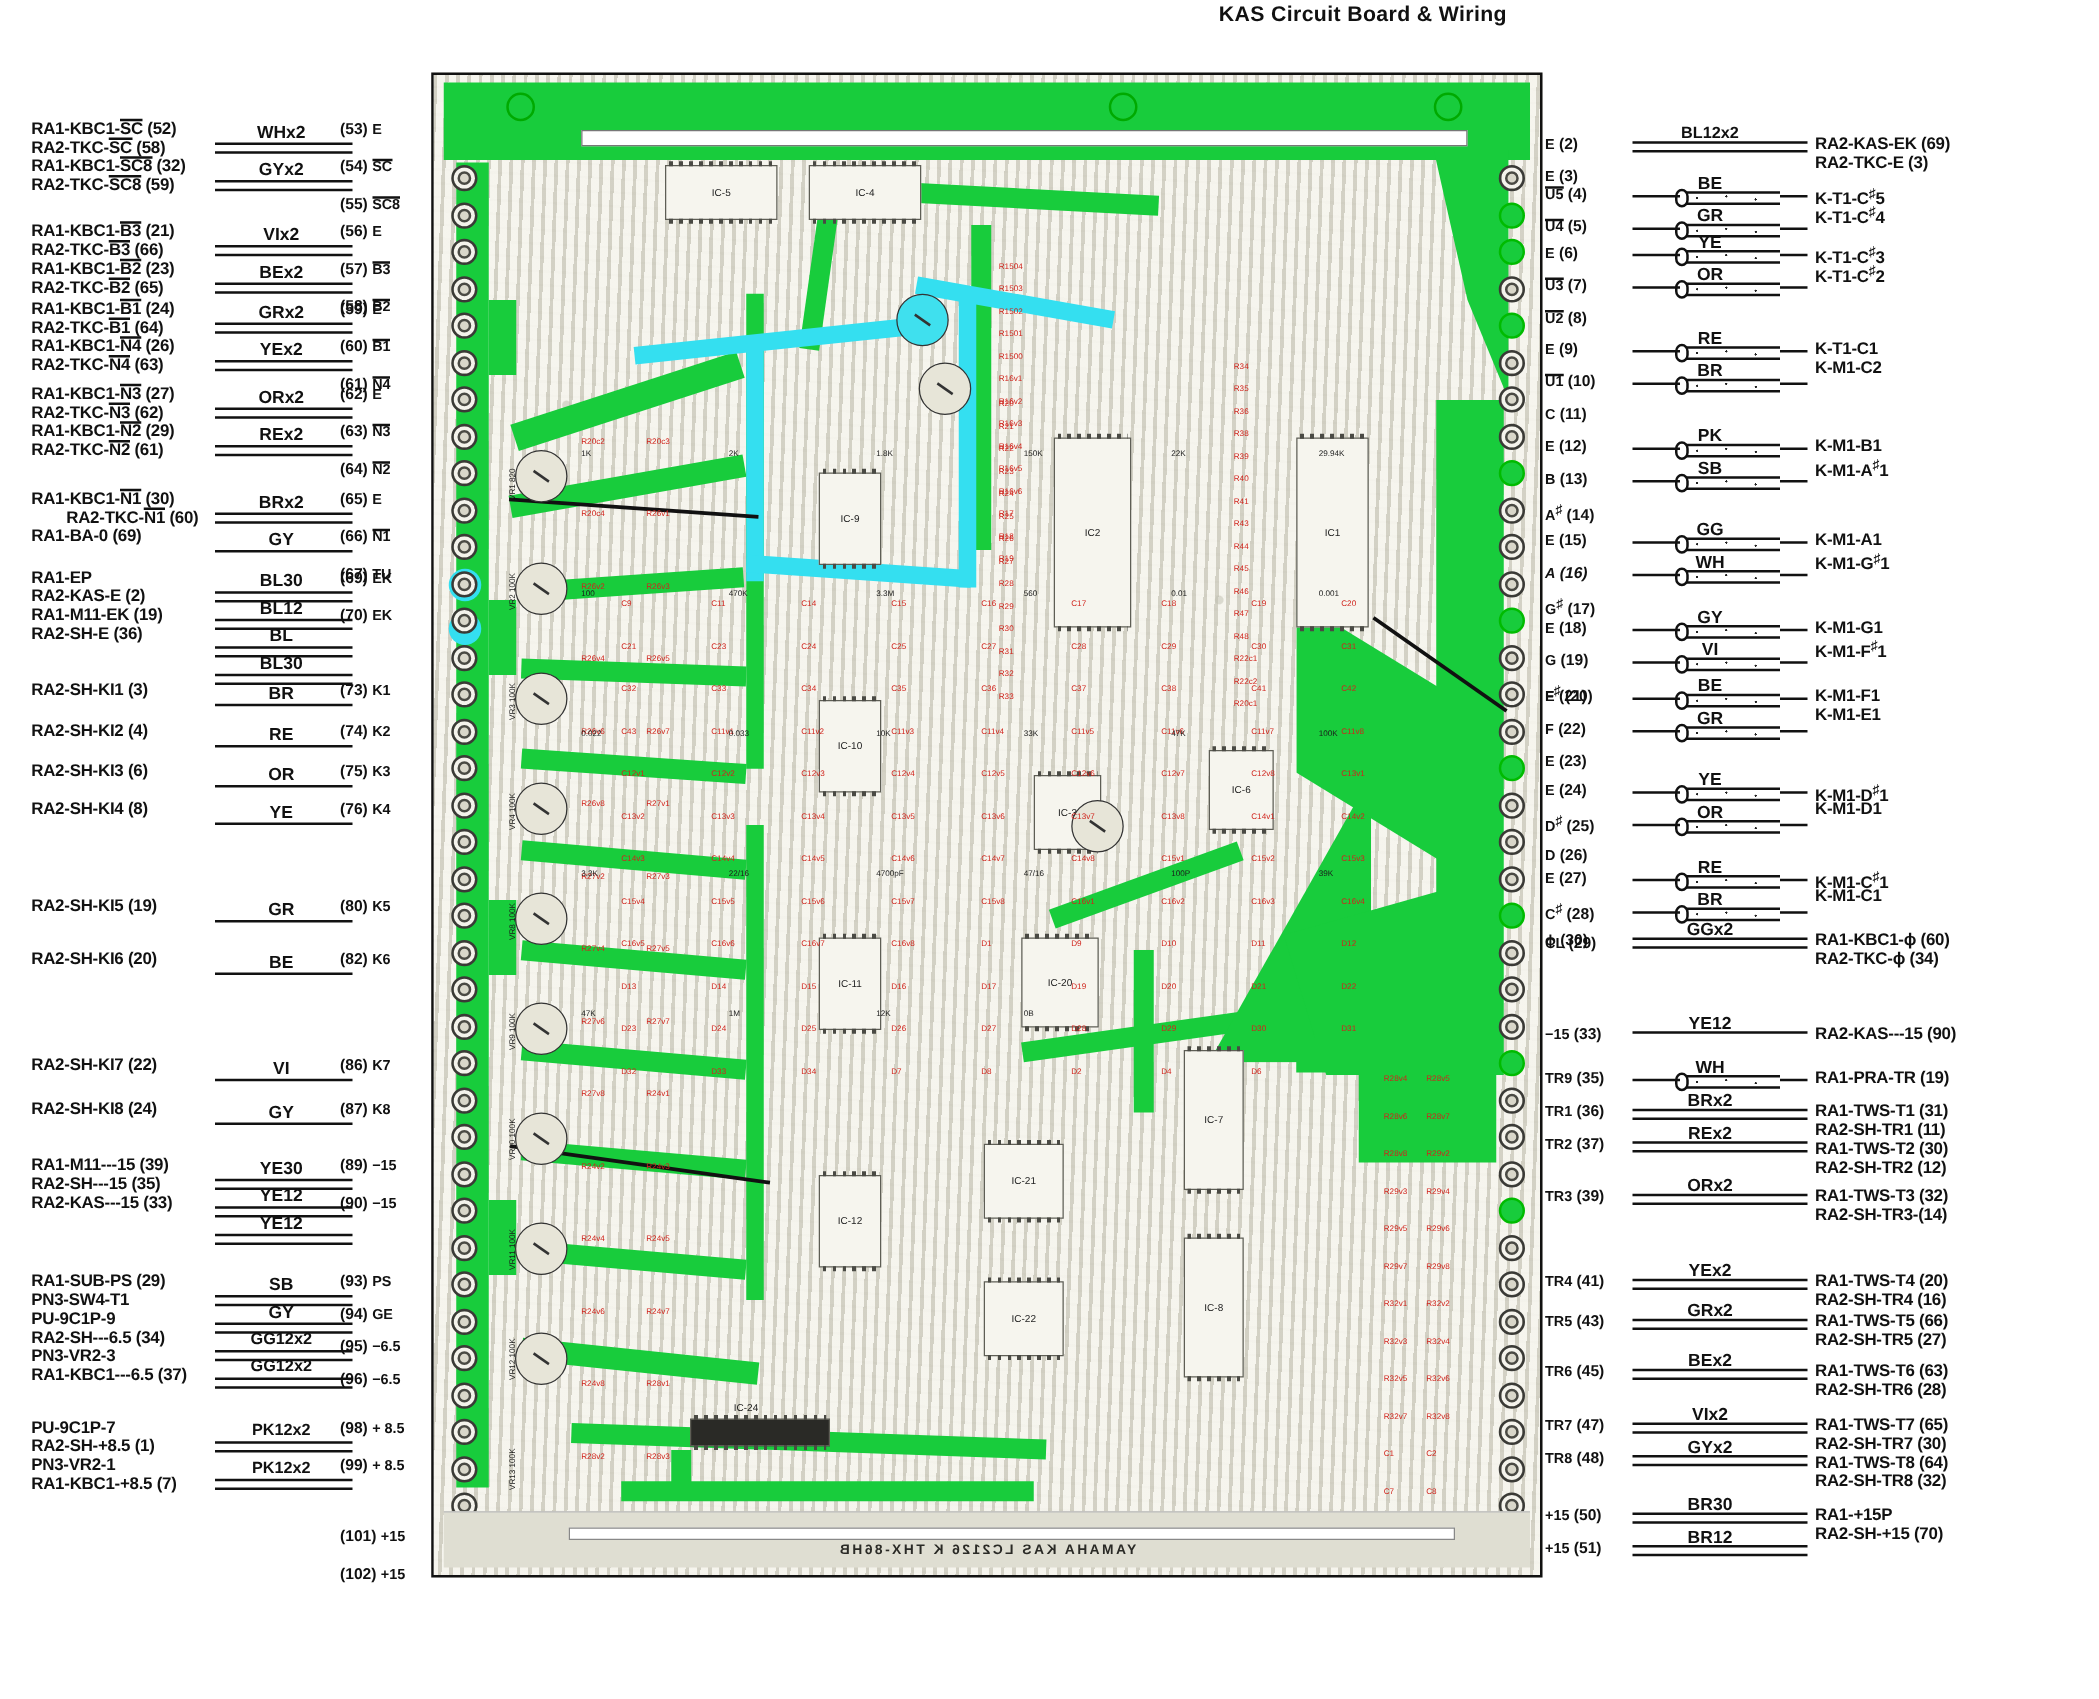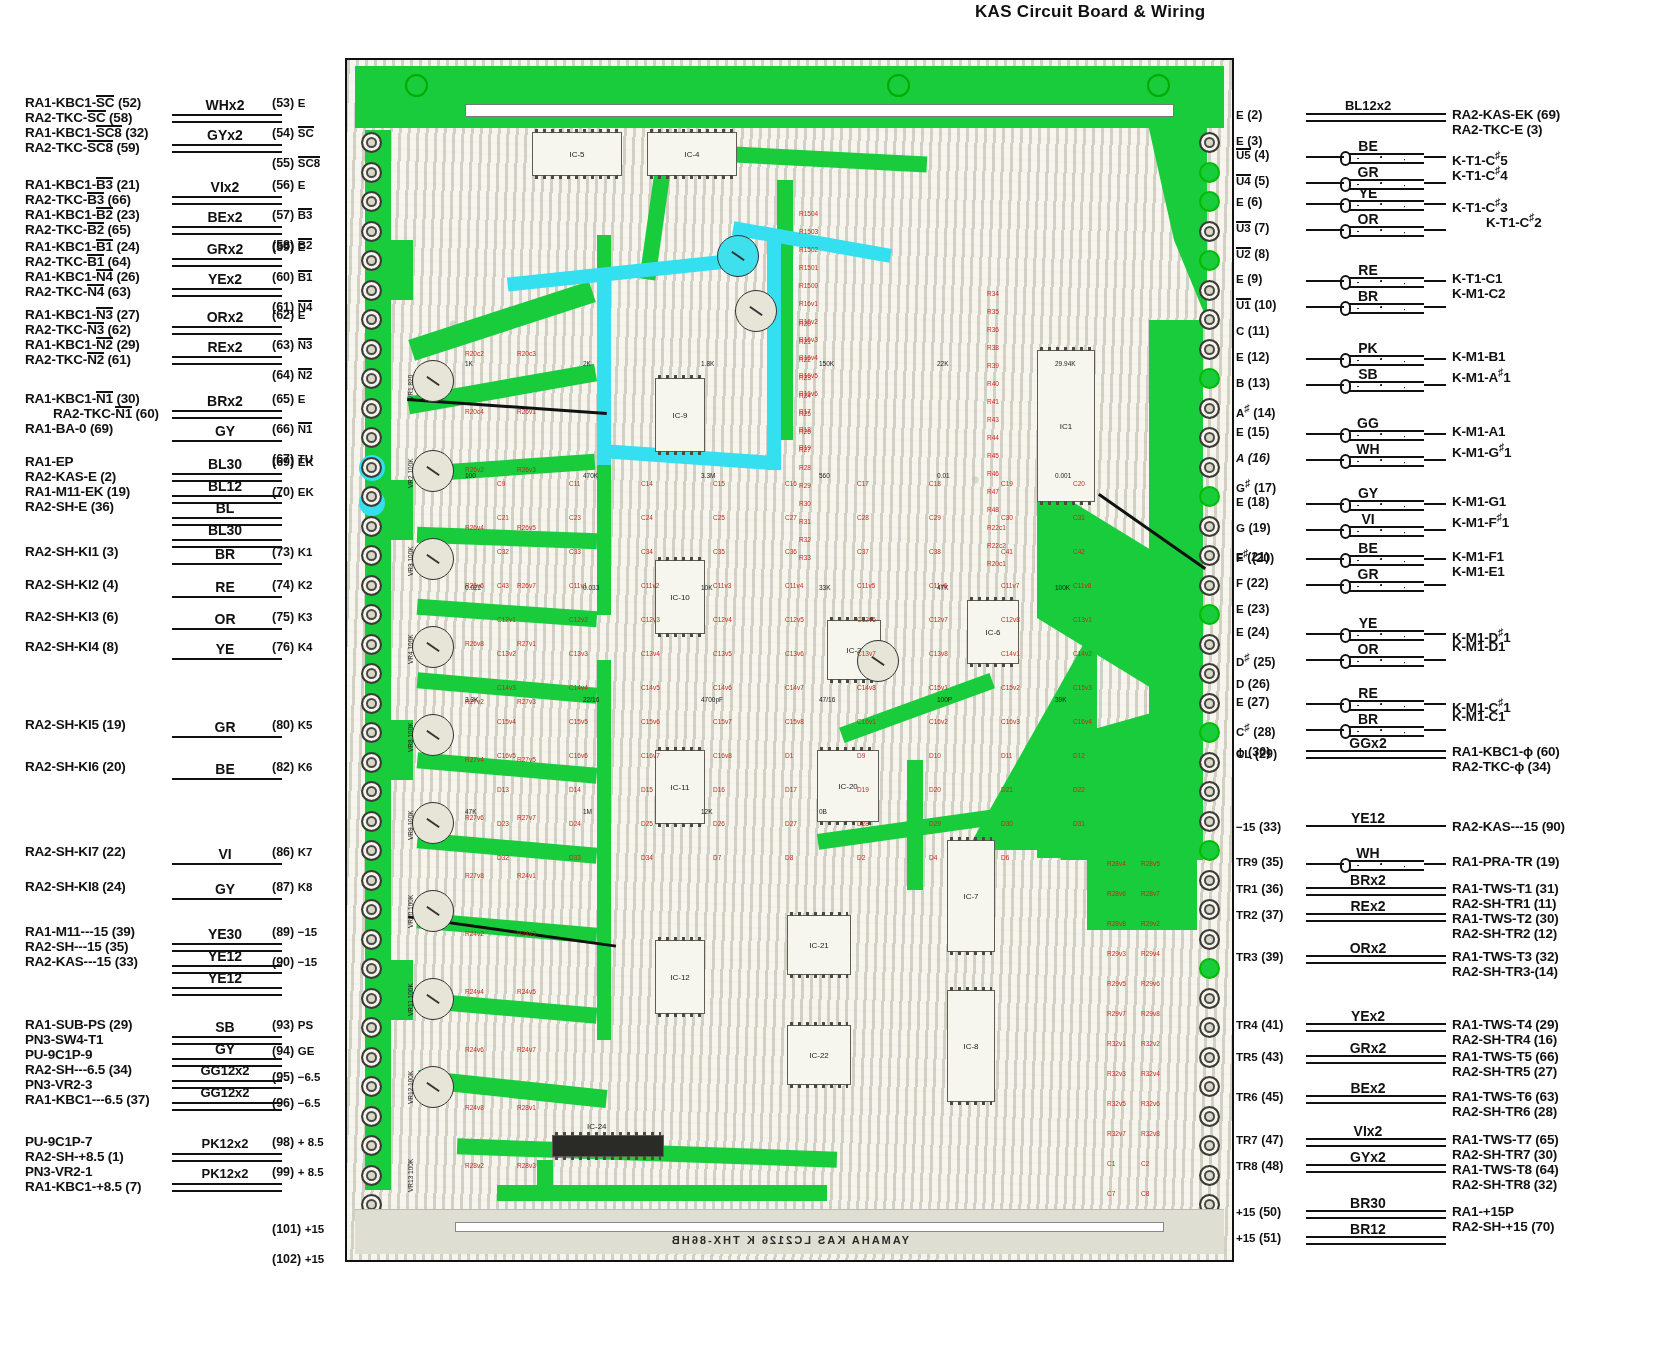--- a/index.html
+++ b/index.html
@@ -249,20 +249,23 @@
       <span class="lbl">IC-9</span>
     </div>
   <div class="chip" style="left:308px;top:500px;width:48px;height:72px;">
       <span class="lbl">IC-10</span>
     </div>
   <div class="chip" style="left:308px;top:690px;width:48px;height:72px;">
       <span class="lbl">IC-11</span>
     </div>
   <div class="chip" style="left:308px;top:880px;width:48px;height:72px;">
       <span class="lbl">IC-12</span>
+    </div>
+  <div class="chip" style="left:496px;top:290px;width:60px;height:150px;">
+      <span class="lbl">IC2</span>
     </div>
   <div class="chip" style="left:690px;top:290px;width:56px;height:150px;">
       <span class="lbl">IC1</span>
     </div>
   <div class="chip" style="left:620px;top:540px;width:50px;height:62px;">
       <span class="lbl">IC-6</span>
     </div>
   <div class="chip" style="left:480px;top:560px;width:52px;height:58px;">
       <span class="lbl">IC-3</span>
     </div>
@@ -742,21 +745,21 @@
     <div class="wcable" style="left: 116px; top: 200px; width: 78px;"></div>
     <div class="cableend" style="left: 110px; top: 198px;"></div>
     <div class="wline" style="left: 76px; top: 203px; width: 38px;"></div>
     <div class="wline" style="left: 194px; top: 203px; width: 22px;"></div>
     <div class="colorlbl" style="left: 88px; top: 211px; width: 100px;">OR</div>
     <div class="wcable" style="left: 116px; top: 226px; width: 78px;"></div>
     <div class="cableend" style="left: 110px; top: 224px;"></div>
     <div class="wline" style="left: 76px; top: 229px; width: 38px;"></div>
     <div class="wline" style="left: 194px; top: 229px; width: 22px;"></div>
     <div class="src" style="left: 222px; top: 195px;">K-T1-C<sup class="sharp">♯</sup>3</div>
-    <div class="src" style="left: 222px; top: 210px; margin-left: 34px;">K-T1-C<sup class="sharp">♯</sup>2</div>
+    <div class="src" style="left: 222px; top: 210px;">K-T1-C<sup class="sharp">♯</sup>2</div>
     <div class="pin" style="left: 6px; top: 272px;"><span class="pnm">E</span> <span class="pno">(9)</span></div>
     <div class="pin" style="left: 6px; top: 298px;"><span class="pnm"><span class="ovr">U1</span></span> <span class="pno">(10)</span></div>
     <div class="pin" style="left: 6px; top: 324px;"><span class="pnm">C</span> <span class="pno">(11)</span></div>
     <div class="colorlbl" style="left: 88px; top: 262px; width: 100px;">RE</div>
     <div class="wcable" style="left: 116px; top: 277px; width: 78px;"></div>
     <div class="cableend" style="left: 110px; top: 275px;"></div>
     <div class="wline" style="left: 76px; top: 280px; width: 38px;"></div>
     <div class="wline" style="left: 194px; top: 280px; width: 22px;"></div>
     <div class="colorlbl" style="left: 88px; top: 288px; width: 100px;">BR</div>
     <div class="wcable" style="left: 116px; top: 303px; width: 78px;"></div>
@@ -887,21 +890,21 @@
     <div class="pin" style="left: 6px; top: 950px;"><span class="pnm">TR3</span> <span class="pno">(39)</span></div>
     <div class="colorlbl" style="left: 88px; top: 940px; width: 100px;">ORx2</div>
     <div class="wline" style="left: 76px; top: 955px; width: 140px;"></div>
     <div class="wline" style="left: 76px; top: 962px; width: 140px;"></div>
     <div class="src" style="left: 222px; top: 950px;">RA1-TWS-T3 (32)</div>
     <div class="src" style="left: 222px; top: 965px;">RA2-SH-TR3-(14)</div>
     <div class="pin" style="left: 6px; top: 1018px;"><span class="pnm">TR4</span> <span class="pno">(41)</span></div>
     <div class="colorlbl" style="left: 88px; top: 1008px; width: 100px;">YEx2</div>
     <div class="wline" style="left: 76px; top: 1023px; width: 140px;"></div>
     <div class="wline" style="left: 76px; top: 1030px; width: 140px;"></div>
-    <div class="src" style="left: 222px; top: 1018px;">RA1-TWS-T4 (29)</div>
+    <div class="src" style="left: 222px; top: 1018px;">RA1-TWS-T4 (20)</div>
     <div class="src" style="left: 222px; top: 1033px;">RA2-SH-TR4 (16)</div>
     <div class="pin" style="left: 6px; top: 1050px;"><span class="pnm">TR5</span> <span class="pno">(43)</span></div>
     <div class="colorlbl" style="left: 88px; top: 1040px; width: 100px;">GRx2</div>
     <div class="wline" style="left: 76px; top: 1055px; width: 140px;"></div>
     <div class="wline" style="left: 76px; top: 1062px; width: 140px;"></div>
     <div class="src" style="left: 222px; top: 1050px;">RA1-TWS-T5 (66)</div>
     <div class="src" style="left: 222px; top: 1065px;">RA2-SH-TR5 (27)</div>
     <div class="pin" style="left: 6px; top: 1090px;"><span class="pnm">TR6</span> <span class="pno">(45)</span></div>
     <div class="colorlbl" style="left: 88px; top: 1080px; width: 100px;">BEx2</div>
     <div class="wline" style="left: 76px; top: 1095px; width: 140px;"></div>

